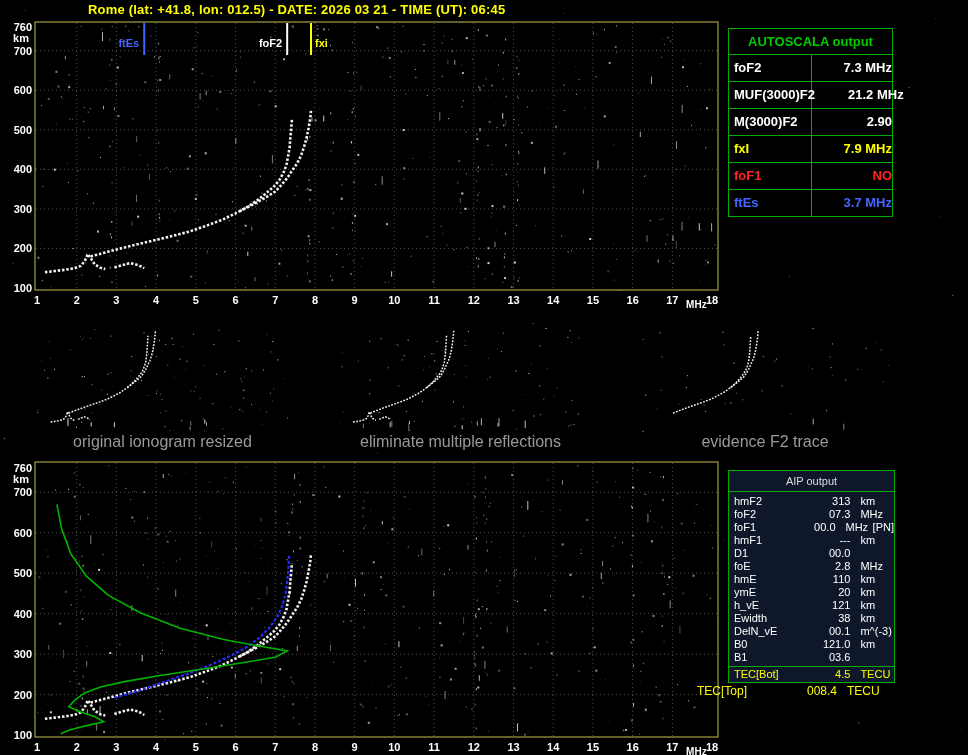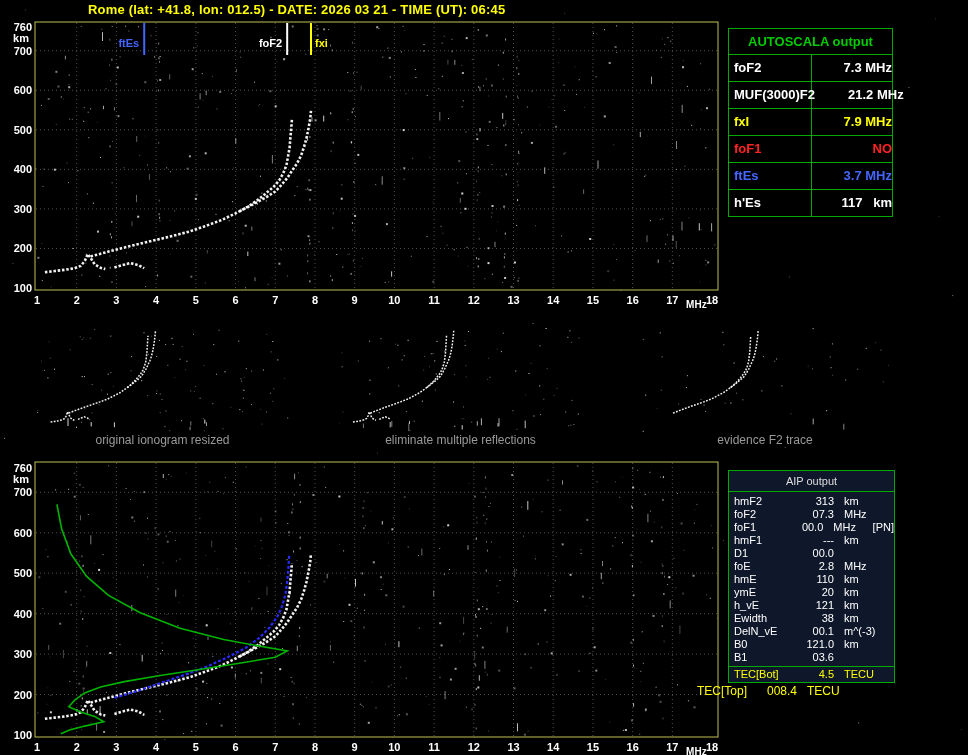--- a/index.html
+++ b/index.html
@@ -11,33 +11,33 @@
   
   .as-table{position:absolute;left:728px;top:28px;width:163px;border:1px solid #00aa00;
         background:#000;font-size:13px;font-weight:bold;color:#fff;}
   .as-header{height:25px;line-height:25px;text-align:center;color:#00cc00;
         border-bottom:1px solid #00aa00;}
   .as-row{display:flex;height:26px;line-height:26px;border-bottom:1px solid #00aa00;}
   .as-row:last-child{border-bottom:none;}
   .as-label{width:83px;padding-left:5px;border-right:1px solid #00aa00;box-sizing:border-box;}
   .as-value{flex:1;text-align:right;white-space:pre;}
   
-  .panel-caption{position:absolute;top:433px;color:#999;font-size:12px;text-align:center;}
+  .panel-caption{position:absolute;top:433px;color:#999;font-size:16px;text-align:center;}
   #cap1{left:35px;width:255px;}
   #cap2{left:338px;width:245px;}
   #cap3{left:640px;width:250px;}
   
   .aip-box{position:absolute;left:728px;top:470px;width:165px;border:1px solid #00aa00;
         background:#0f172a;font-size:11px;color:#fff;}
   .aip-header{height:20px;line-height:20px;text-align:center;color:#ddd;
         border-bottom:1px solid #00aa00;}
   #aip-rows{padding:3px 0 1px 5px;}
   .aip-row{display:flex;height:13px;line-height:13px;white-space:pre;}
   .aip-label{width:64px;}
-  .aip-value{width:36px;text-align:right;}
+  .aip-value{width:36px;text-align:right;margin-left:40px;}
   .aip-unit{margin-left:10px;width:44px;}
   .aip-note{}
   .aip-sep{border-top:1px solid #00aa00;margin:2px 0 1px -5px;}
   #aip-tec-top{position:absolute;left:692px;top:685px;width:160px;padding-left:5px;
         font-size:12px;color:#ffff00;}
 </style>
 </head>
 <body>
 
 <div class="page">
@@ -1411,35 +1411,35 @@
     <div class="as-header">AUTOSCALA output</div>
     <div id="as-rows">
         <div class="as-row" style="color: rgb(255, 255, 255);">
           <span class="as-label">foF2</span>
           <span class="as-value">7.3 MHz</span>
         </div>
         <div class="as-row" style="color: rgb(255, 255, 255); gap: 36px;">
           <span class="as-label">MUF(3000)F2</span>
           <span class="as-value">21.2 MHz</span>
         </div>
+        <div class="as-row" style="color: rgb(255, 255, 255);">
+          <span class="as-label">M(3000)F2</span>
+          <span class="as-value">2.90</span>
+        </div>
         <div class="as-row" style="color: rgb(255, 255, 0);">
           <span class="as-label">fxI</span>
           <span class="as-value">7.9 MHz</span>
         </div>
         <div class="as-row" style="color: rgb(255, 34, 34);">
           <span class="as-label">foF1</span>
           <span class="as-value">NO</span>
         </div>
         <div class="as-row" style="color: rgb(68, 102, 255);">
           <span class="as-label">ftEs</span>
           <span class="as-value">3.7 MHz</span>
-        </div>
-        <div class="as-row" style="color: rgb(255, 255, 255);">
-          <span class="as-label">h'Es</span>
-          <span class="as-value">117   km</span>
         </div>
       </div>
   </div>
 
   <div class="panel-caption" id="cap1">original ionogram resized</div>
   <div class="panel-caption" id="cap2">eliminate multiple reflections</div>
   <div class="panel-caption" id="cap3">evidence F2 trace</div>
 
   <div class="aip-box">
     <div class="aip-header">AIP output</div>

